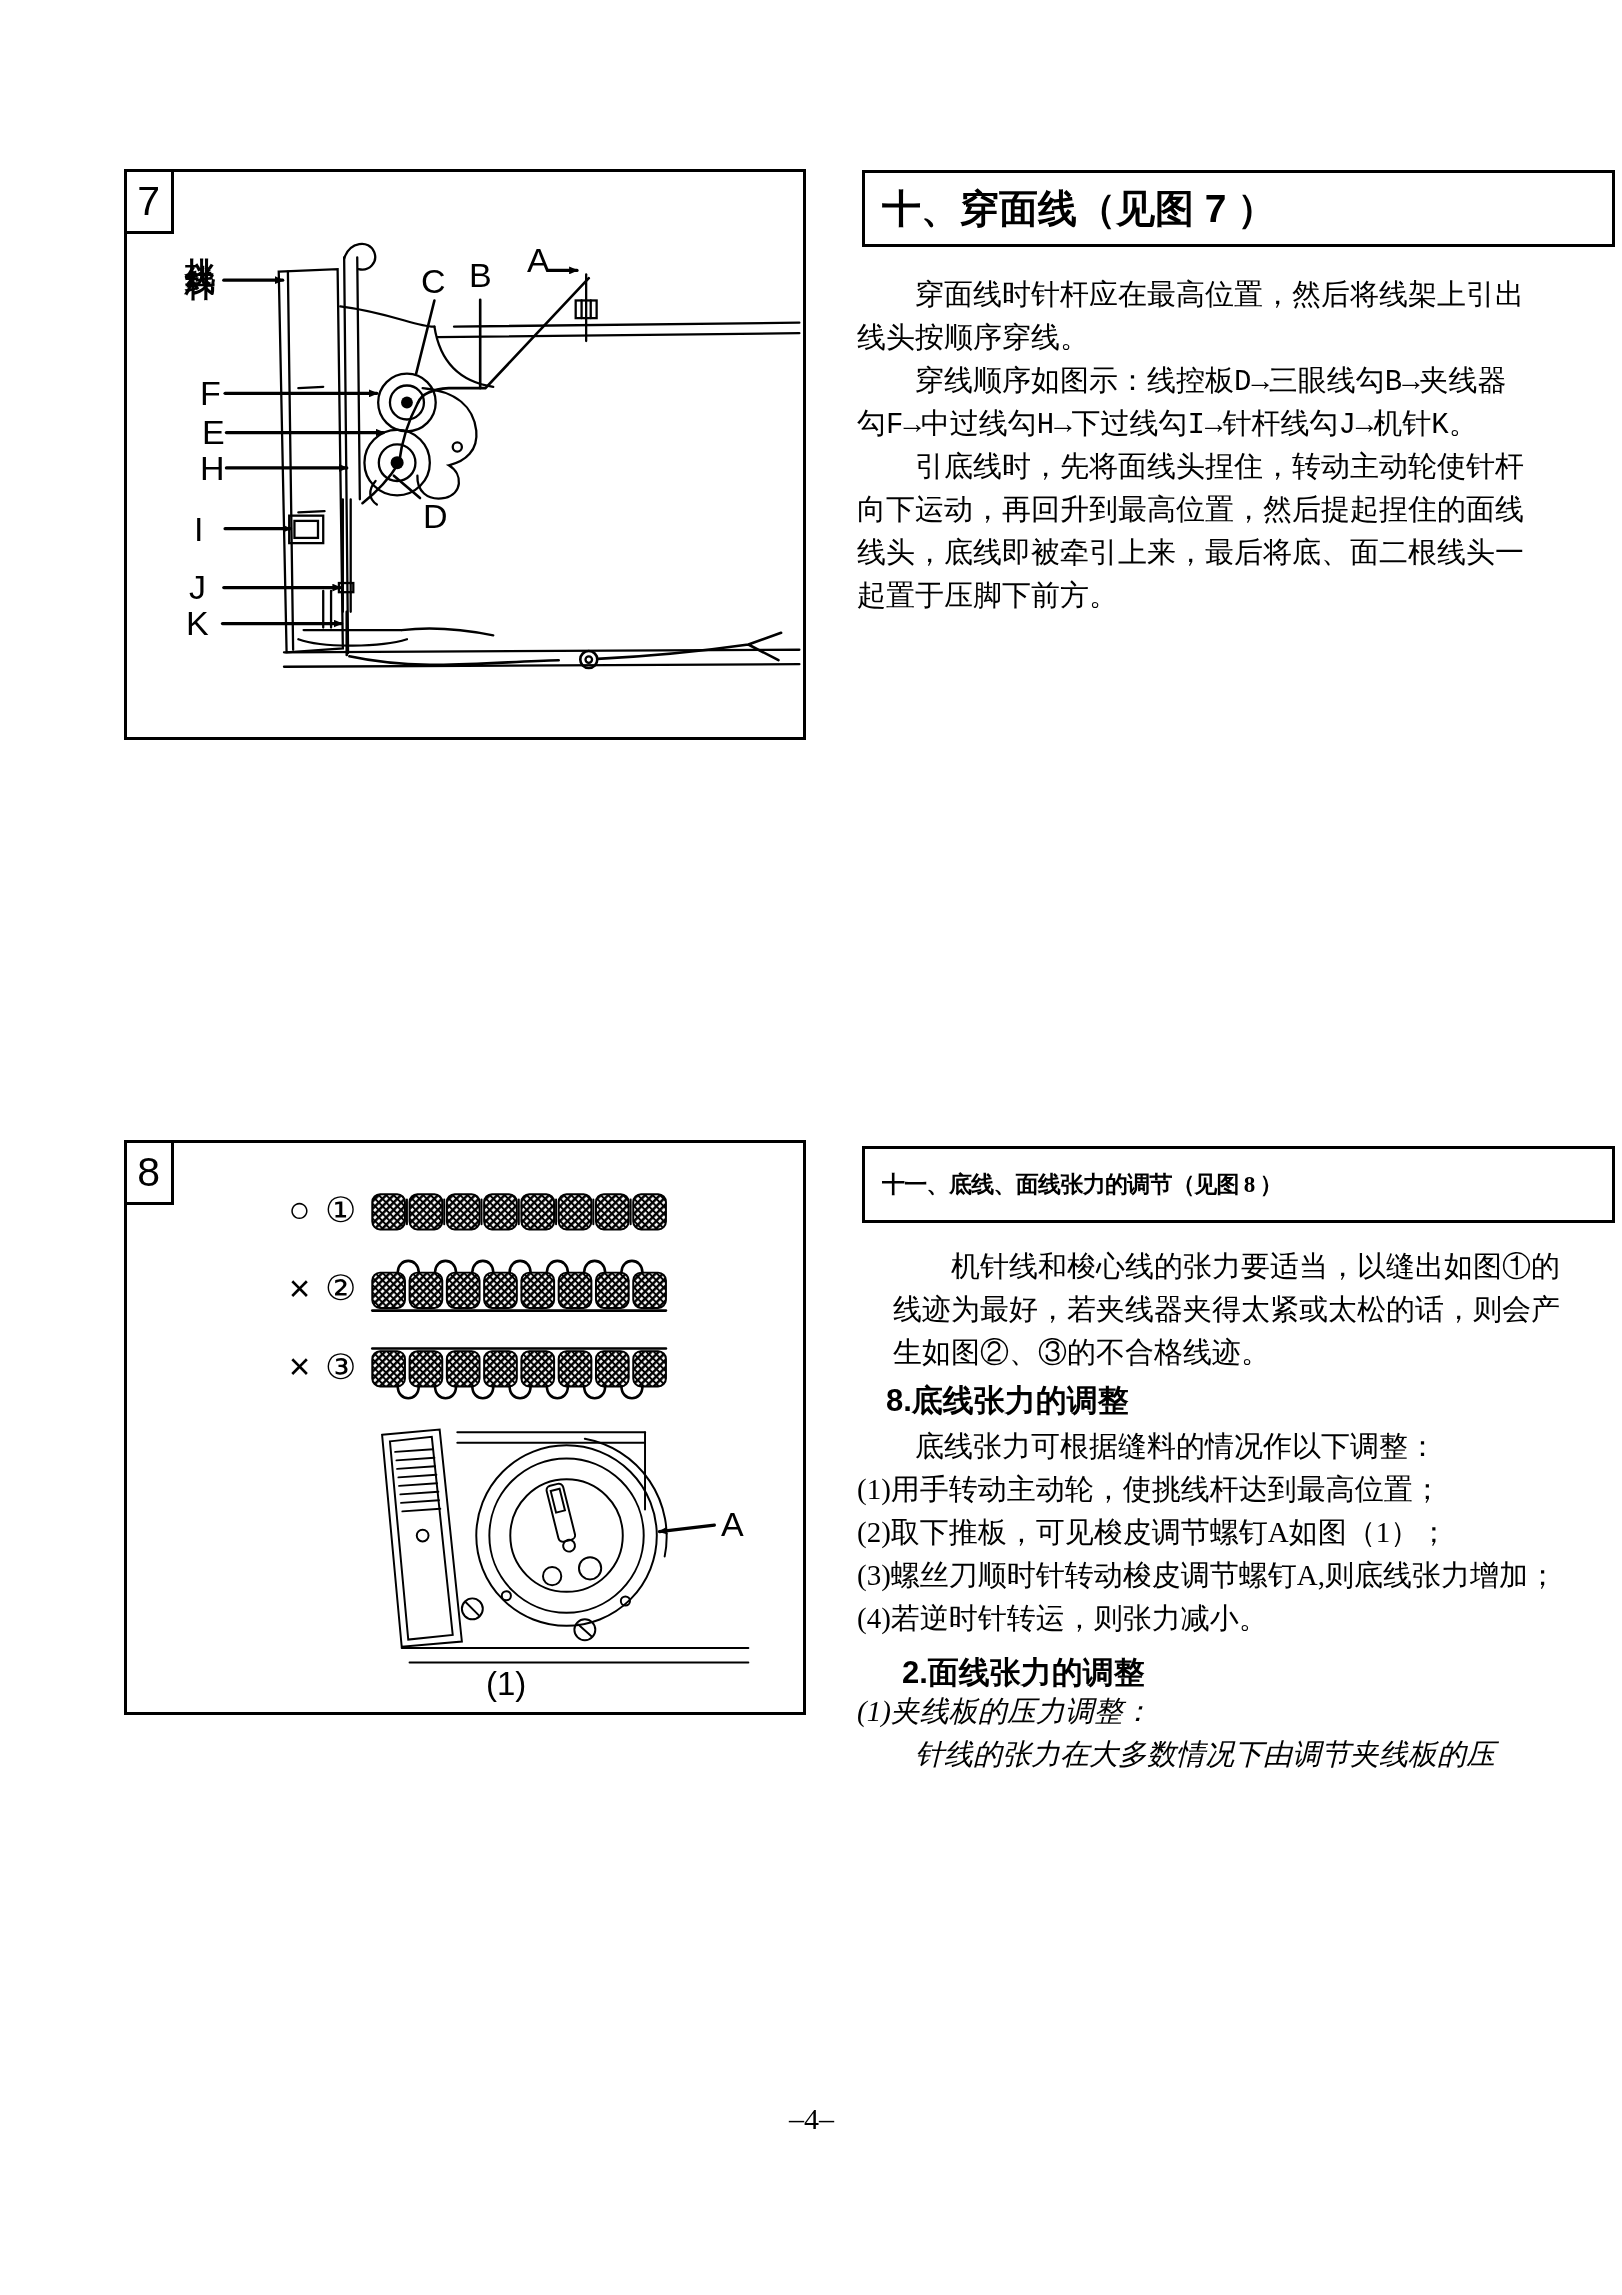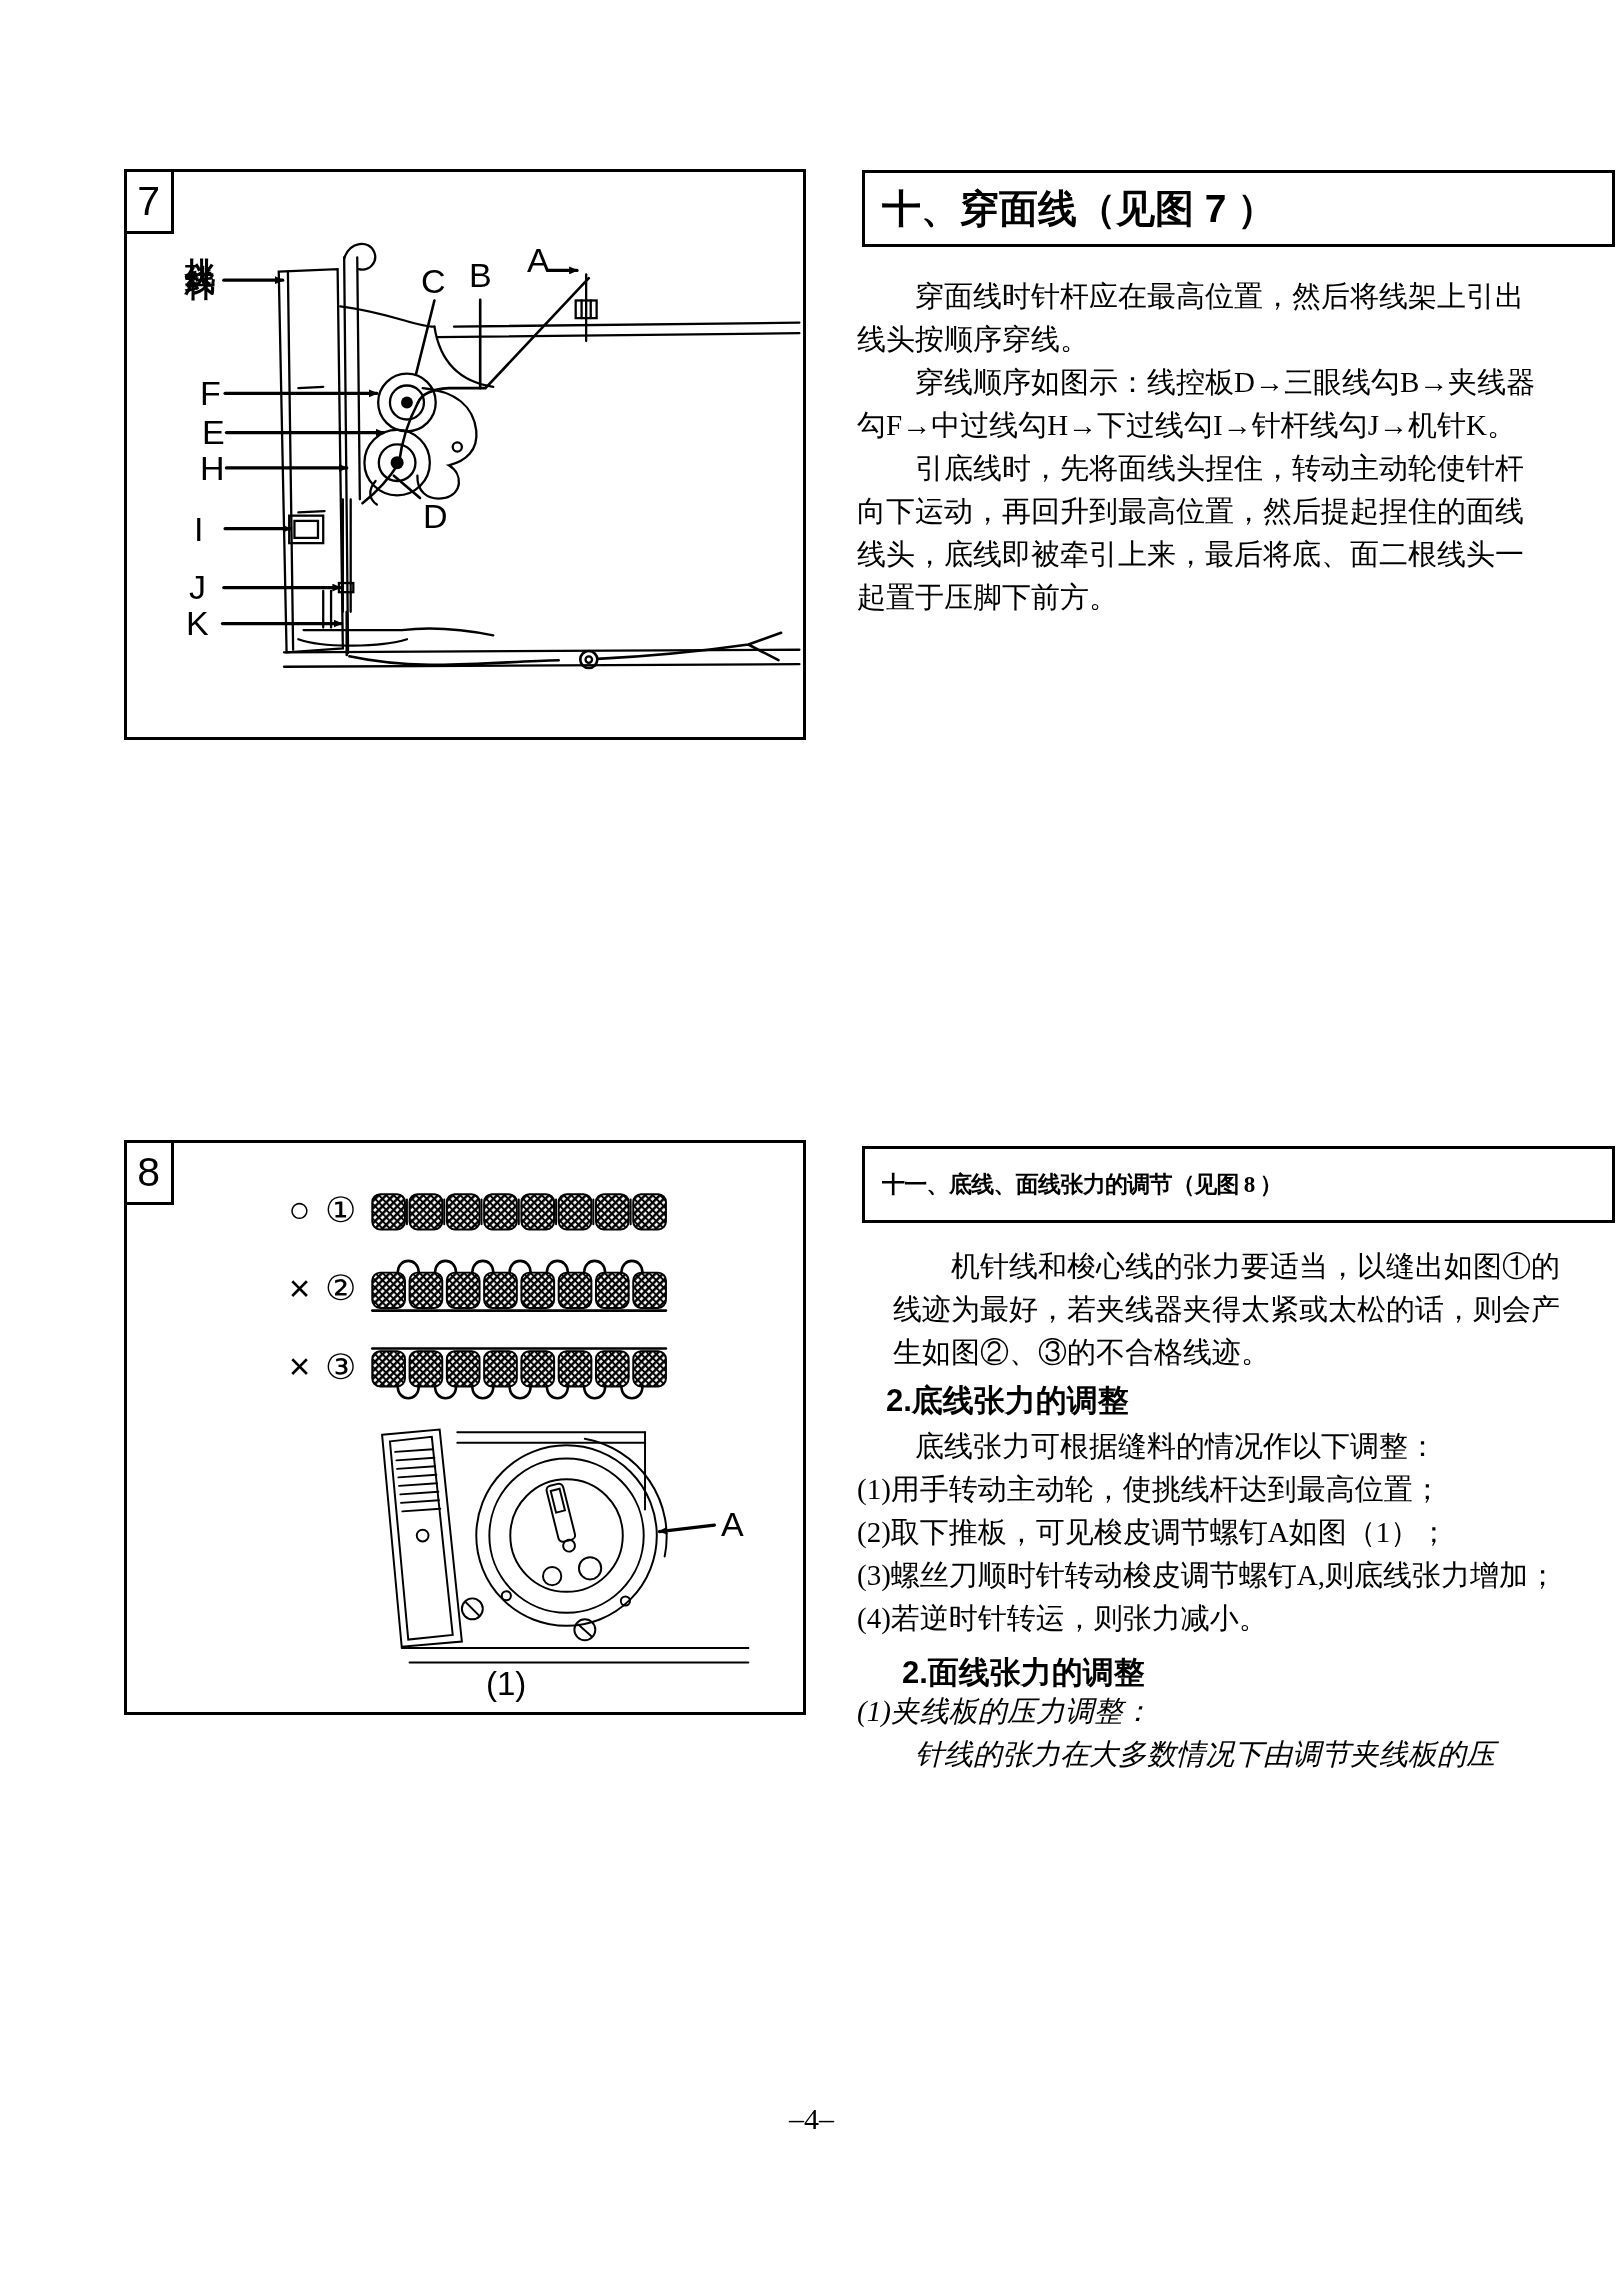--- a/index.html
+++ b/index.html
@@ -134,21 +134,21 @@
     <div class="flabel" style="left:75px;top:243px;">E</div>
     <div class="flabel" style="left:73px;top:279px;">H</div>
     <div class="flabel" style="left:67px;top:340px;">I</div>
     <div class="flabel" style="left:62px;top:398px;">J</div>
     <div class="flabel" style="left:59px;top:434px;">K</div>
   </div>
 
   <div class="hbox h10">
     <span>十、穿面线（见图 7 ）</span>
   </div>
-  <div class="textcol" style="top:275px;">
+  <div class="textcol" style="top:275px;font-family:Liberation Mono, monospace;">
     <div class="tline indent">穿面线时针杆应在最高位置，然后将线架上引出</div>
     <div class="tline">线头按顺序穿线。</div>
     <div class="tline indent">穿线顺序如图示：线控板D→三眼线勾B→夹线器</div>
     <div class="tline">勾F→中过线勾H→下过线勾I→针杆线勾J→机针K。</div>
     <div class="tline indent">引底线时，先将面线头捏住，转动主动轮使针杆</div>
     <div class="tline">向下运动，再回升到最高位置，然后提起捏住的面线</div>
     <div class="tline">线头，底线即被牵引上来，最后将底、面二根线头一</div>
     <div class="tline">起置于压脚下前方。</div>
   </div>
 
@@ -253,21 +253,21 @@
 
   <div class="hbox h11">
     <span>十一、底线、面线张力的调节（见图 8 ）</span>
   </div>
   <div class="textcol" style="top:1245px;margin-left:36px;">
     <div class="tline indent">机针线和梭心线的张力要适当，以缝出如图①的</div>
     <div class="tline">线迹为最好，若夹线器夹得太紧或太松的话，则会产</div>
     <div class="tline">生如图②、③的不合格线迹。</div>
   </div>
 
-  <div class="subhead" style="top:1382px;">2.底线张力的调整</div>
+  <div class="subhead" style="top:1382px;">8.底线张力的调整</div>
 
   <div class="textcol" style="top:1425px;">
     <div class="tline indent">底线张力可根据缝料的情况作以下调整：</div>
   </div>
   <div class="textcol" style="top:1468px;">
     <div class="tline">(1)用手转动主动轮，使挑线杆达到最高位置；</div>
     <div class="tline">(2)取下推板，可见梭皮调节螺钉A如图（1）；</div>
     <div class="tline">(3)螺丝刀顺时针转动梭皮调节螺钉A,则底线张力增加；</div>
     <div class="tline">(4)若逆时针转运，则张力减小。</div>
   </div>

